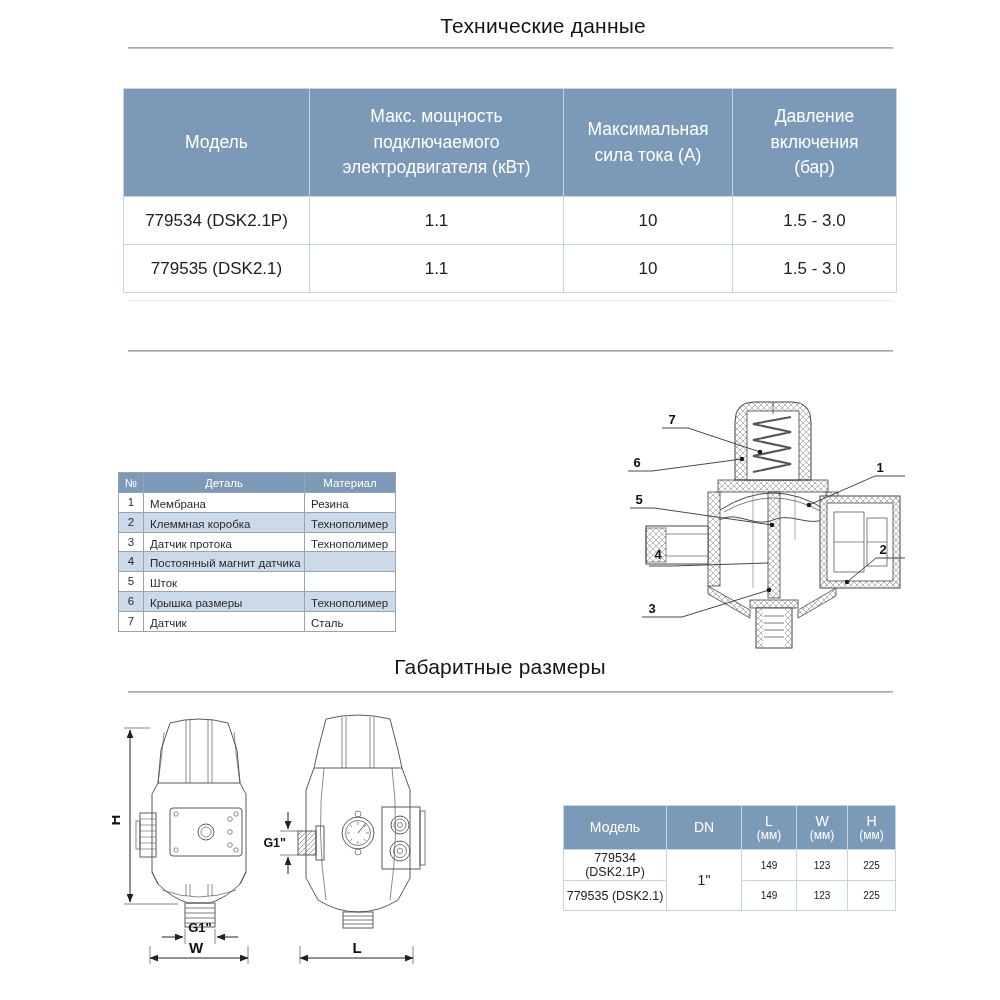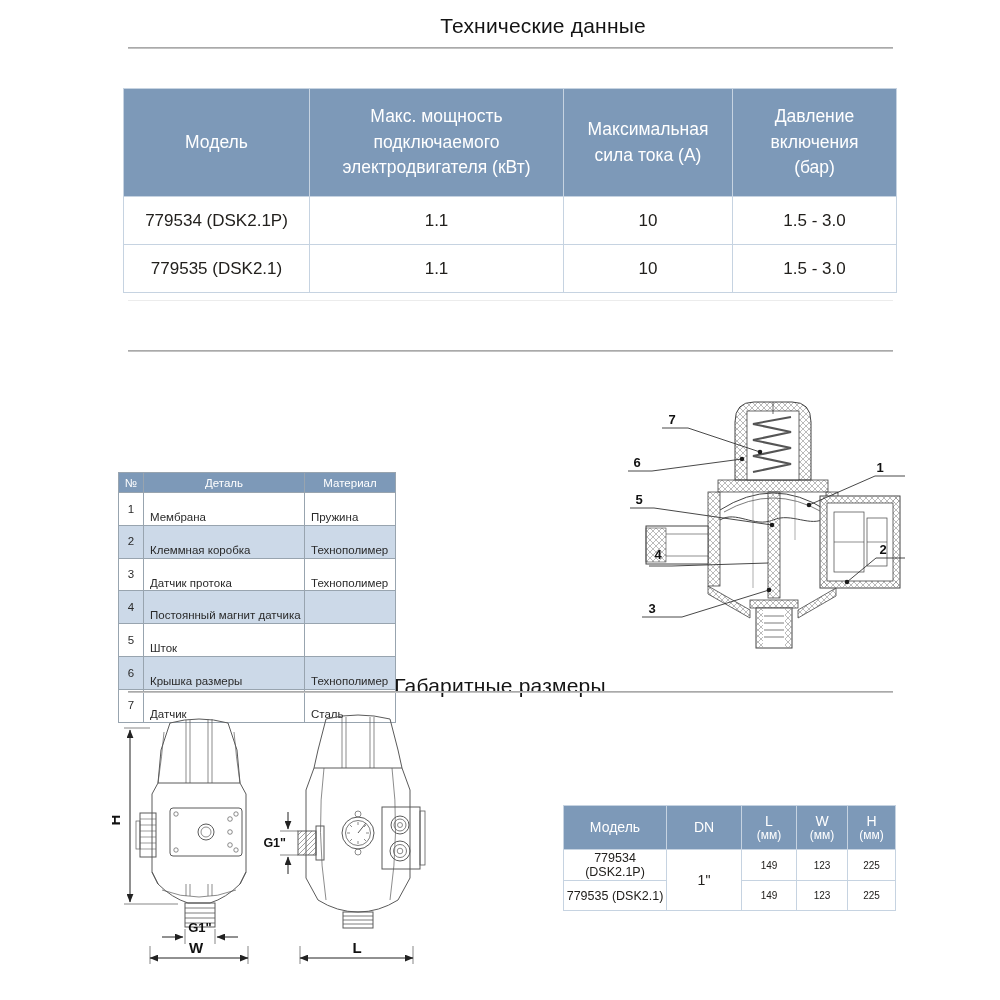--- a/index.html
+++ b/index.html
@@ -20,21 +20,21 @@
                  line-height:1.45;white-space:pre-line;text-align:center;vertical-align:middle;
                  height:105px;border:1px solid #c6d3e1;}
   .spec-table td{height:45px;font-size:17px;text-align:center;color:#22201d;
                  background:#fff;border:1px solid #c6d3e1;}
 
   
   .parts-table{position:absolute;left:118px;top:472px;width:277px;}
   .parts-table th{background:#7d99b8;color:#fff;font-weight:400;font-size:11.5px;
                   height:17px;text-align:center;border:1px solid #98a4af;}
   .parts-table td{height:14.8px;font-size:11.5px;color:#2a2a2a;background:#fff;
-                  border:1px solid #98a4af;padding:17px 0 0 6px;text-align:left;line-height:1.1;}
+                  border:1px solid #98a4af;padding:4px 0 0 6px;text-align:left;line-height:1.1;}
   .parts-table td.num{text-align:center;padding:0;}
   .parts-table tr.alt td{background:#ccd9e8;}
 
   
   .dims-table{position:absolute;left:563px;top:805px;width:332px;}
   .dims-table th{background:#7d99b8;color:#fff;font-weight:400;font-size:14px;
                  height:41px;text-align:center;vertical-align:middle;border:1px solid #c6d3e1;line-height:1.15;}
   .dims-table th .sub{font-size:12px;display:block;}
   .dims-table td{height:27px;font-size:10px;text-align:center;color:#22201d;background:#fff;
                  border:1px solid #c6d3e1;}
@@ -101,21 +101,21 @@
       <tr>
         <th>№</th>
         <th>Деталь</th>
         <th>Материал</th>
       </tr>
     </thead>
     <tbody>
       <tr>
         <td class="num">1</td>
         <td>Мембрана</td>
-        <td>Пружина</td>
+        <td>Резина</td>
       </tr>
       <tr class="alt">
         <td class="num">2</td>
         <td>Клеммная коробка</td>
         <td>Технополимер</td>
       </tr>
       <tr>
         <td class="num">3</td>
         <td>Датчик протока</td>
         <td>Технополимер</td>
@@ -211,21 +211,21 @@
       <text x="64" y="34">7</text>
       <text x="29" y="77">6</text>
       <text x="31" y="114">5</text>
       <text x="50" y="169">4</text>
       <text x="44" y="223">3</text>
       <text x="272" y="82">1</text>
       <text x="275" y="164">2</text>
     </g>
   </svg>
 
-  <div class="sec-title" style="top:674px;">Габаритные размеры</div>
+  <div class="sec-title" style="top:655px;">Габаритные размеры</div>
   <hr class="rule" style="left:128px;top:691px;width:765px;">
 
   <svg class="draw" style="left:112px;top:706px;" width="220" height="280" viewBox="0 0 220 280">
     <defs>
       <marker id="m-arr-f" viewBox="0 0 10 8" refX="9.5" refY="4" markerWidth="9" markerHeight="7" orient="auto-start-reverse">
         <path d="M0,0 L10,4 L0,8 z" fill="#222"></path>
       </marker>
     </defs>
     <g stroke="#5a5a5a" fill="none" stroke-width="1">
 

